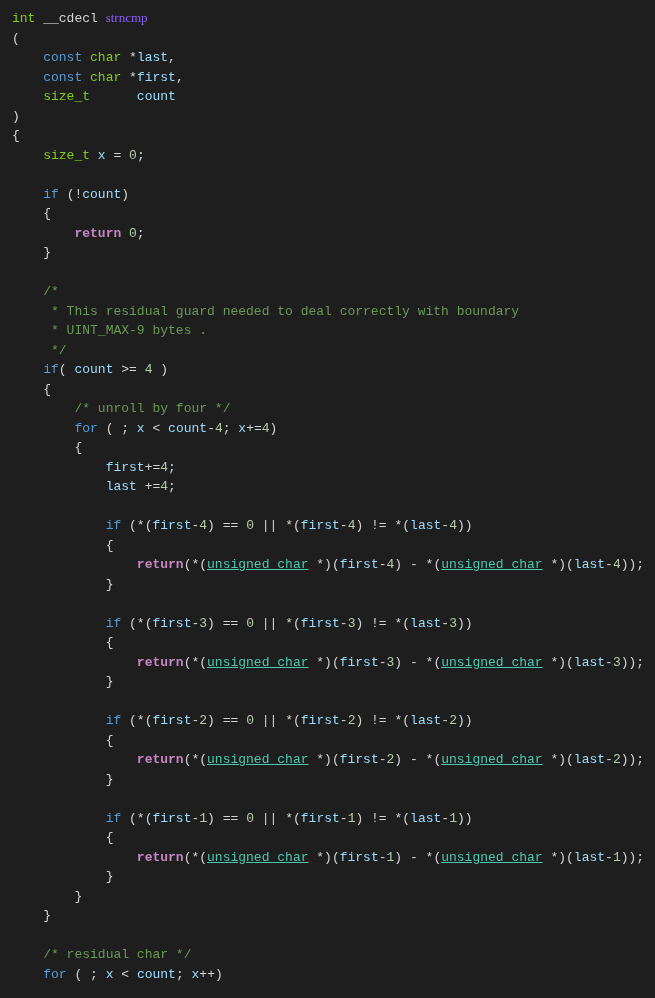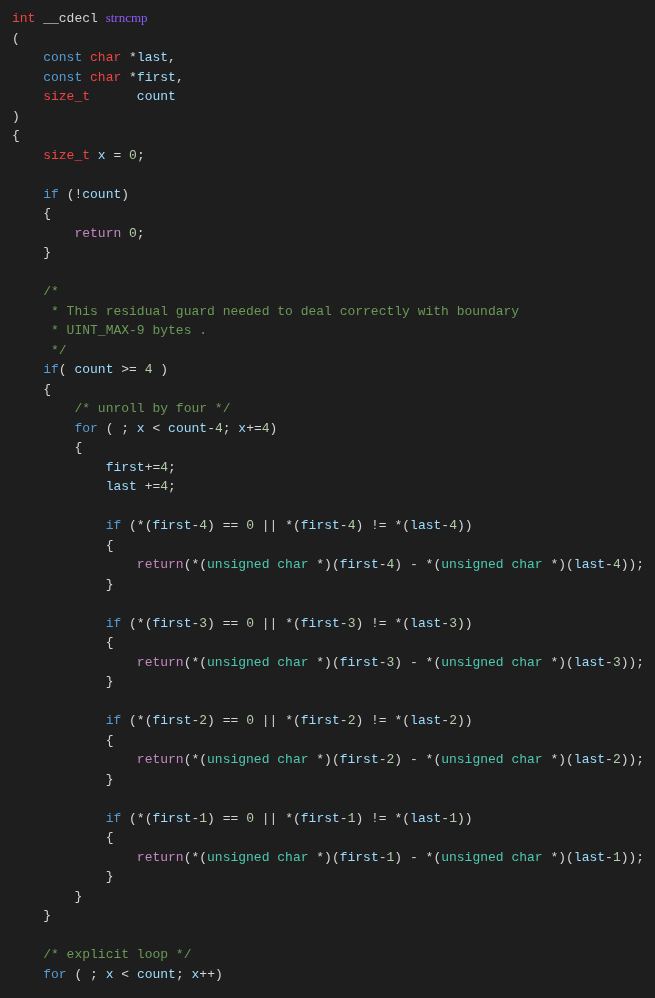--- a/index.html
+++ b/index.html
@@ -18,27 +18,27 @@
       background: #1e1e1e;
       min-height: 998px;
       position: relative;
     }
     .line {
       white-space: pre;
       display: block;
       min-height: 1.5em;
     }
     .kw { color: #569cd6; }       
-    .kw2 { color: #c586c0; }      
-    .type { color: #ef4444; }
+    .kw2 { color: #c586c0; font-weight: bold; }      
+    .type { color: #84cc16; }
     .num { color: #b5cea8; }
     .cmt { color: #6a9955; font-style: normal; }
     .op { color: #d4d4d4; }
     .fn { color: #8b5cf6; font-family: Liberation Serif, serif; }
-    .cast { color: #4ec9b0; }
+    .cast { color: #4ec9b0; text-decoration: underline; }
     .punct { color: #d4d4d4; }
     .var { color: #9cdcfe; }
   </style>
 </head>
 <body>
 
 <div class="code-container">
 
 <span class="line"><span class="type">int</span> __cdecl <span class="fn">strncmp</span></span>
 <span class="line"><span class="punct">(</span></span>
@@ -81,16 +81,16 @@
 <span class="line">                <span class="kw2">return</span><span class="punct">(*</span><span class="punct">(</span><span class="cast">unsigned char</span> <span class="punct">*)(</span><span class="var">first</span><span class="op">-</span><span class="num">2</span><span class="punct">)</span> <span class="op">-</span> <span class="punct">*(</span><span class="cast">unsigned char</span> <span class="punct">*)(</span><span class="var">last</span><span class="op">-</span><span class="num">2</span><span class="punct">));</span></span>
 <span class="line">            <span class="punct">}</span></span>
 <span class="line"></span>
 <span class="line">            <span class="kw">if</span> <span class="punct">(*(</span><span class="var">first</span><span class="op">-</span><span class="num">1</span><span class="punct">)</span> <span class="op">==</span> <span class="num">0</span> <span class="op">||</span> <span class="punct">*(</span><span class="var">first</span><span class="op">-</span><span class="num">1</span><span class="punct">)</span> <span class="op">!=</span> <span class="punct">*(</span><span class="var">last</span><span class="op">-</span><span class="num">1</span><span class="punct">))</span></span>
 <span class="line">            <span class="punct">{</span></span>
 <span class="line">                <span class="kw2">return</span><span class="punct">(*</span><span class="punct">(</span><span class="cast">unsigned char</span> <span class="punct">*)(</span><span class="var">first</span><span class="op">-</span><span class="num">1</span><span class="punct">)</span> <span class="op">-</span> <span class="punct">*(</span><span class="cast">unsigned char</span> <span class="punct">*)(</span><span class="var">last</span><span class="op">-</span><span class="num">1</span><span class="punct">));</span></span>
 <span class="line">            <span class="punct">}</span></span>
 <span class="line">        <span class="punct">}</span></span>
 <span class="line">    <span class="punct">}</span></span>
 <span class="line"></span>
-<span class="line">    <span class="cmt">/* explicit loop */</span></span>
+<span class="line">    <span class="cmt">/* residual char */</span></span>
 <span class="line">    <span class="kw">for</span> <span class="punct">(</span> ; <span class="var">x</span> <span class="op">&lt;</span> <span class="var">count</span>; <span class="var">x</span><span class="op">++</span><span class="punct">)</span></span>
 
 </div>
 
 </body></html>

